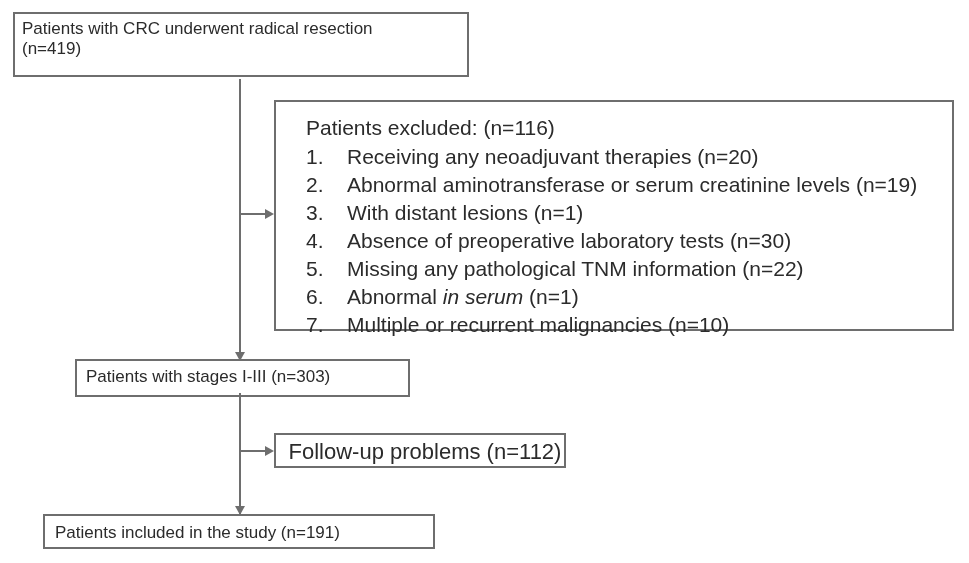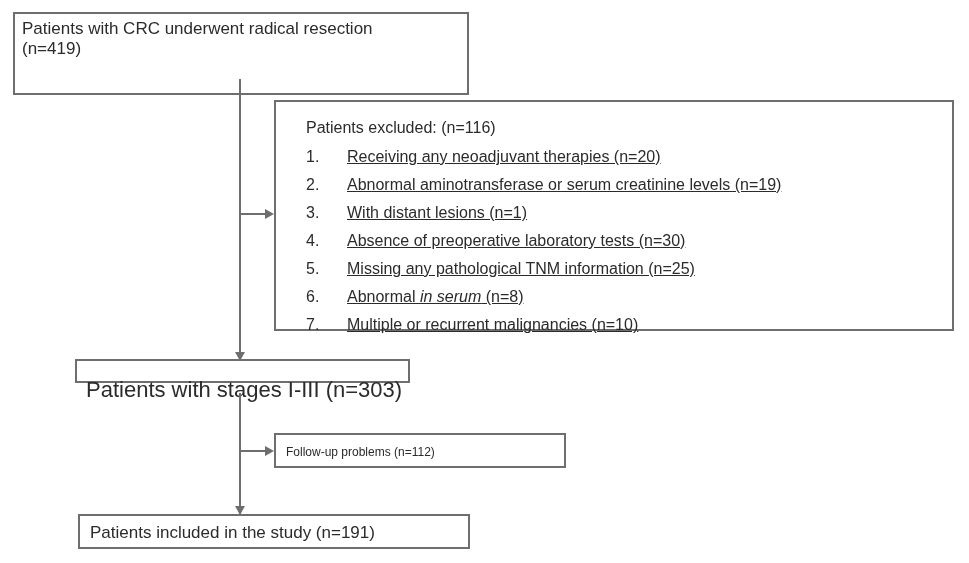--- a/index.html
+++ b/index.html
@@ -26,34 +26,34 @@
   .node-text {
     display: block;
     white-space: pre-line;
   }
 
   
   #box-enrolled {
     left: 13px;
     top: 12px;
     width: 456px;
-    height: 83px;
+    height: 65px;
     padding: 5px 6px 0 7px;
     font-size: 17px;
     line-height: 20px;
   }
 
   
   #box-excluded {
     left: 274px;
     top: 100px;
     width: 680px;
     height: 231px;
     padding: 12px 0 0 30px;
-    font-size: 16px;
+    font-size: 21px;
     line-height: 28px;
   }
   #excluded-heading {
     display: block;
     margin-bottom: 1px;
   }
   #excluded-list {
     list-style: none;
     margin: 0;
     padding: 0;
@@ -62,58 +62,57 @@
     display: flex;
     align-items: baseline;
     height: 28px;
   }
   .li-num {
     width: 41px;
     flex: 0 0 41px;
   }
   .li-text {
     flex: 1 1 auto;
-    text-decoration: underline;
   }
   .li-text i {
     font-style: italic;
   }
 
   
   #box-stages {
     left: 75px;
     top: 359px;
     width: 335px;
-    height: 24px;
-    padding: 17px 0 0 9px;
-    font-size: 22px;
+    height: 38px;
+    padding: 4px 0 0 9px;
+    font-size: 17px;
     line-height: 24px;
   }
 
   
   #box-followup {
     left: 274px;
     top: 433px;
     width: 292px;
     height: 35px;
     padding: 5px 0 0 10px;
-    font-size: 12px;
+    font-size: 22px;
     line-height: 24px;
+    text-align: center;
   }
 
   
   #box-included {
     left: 43px;
     top: 514px;
     width: 392px;
     height: 35px;
     padding: 5px 0 4px 10px;
     font-size: 17px;
     line-height: 24px;
-    margin-left: 35px;
   }
 
   
   .conn {
     position: absolute;
     background: #6e6e6e;
   }
   .conn-v { width: 2px; }
   .conn-h { height: 2px; }
 
@@ -171,25 +170,25 @@
       <li>
         <span class="li-num">3.</span>
         <span class="li-text">With distant lesions (n=1)</span>
       </li>
       <li>
         <span class="li-num">4.</span>
         <span class="li-text">Absence of preoperative laboratory tests (n=30)</span>
       </li>
       <li>
         <span class="li-num">5.</span>
-        <span class="li-text">Missing any pathological TNM information (n=25)</span>
+        <span class="li-text">Missing any pathological TNM information (n=22)</span>
       </li>
       <li>
         <span class="li-num">6.</span>
-        <span class="li-text"><span>Abnormal </span><i>in serum</i><span> (n=8)</span></span>
+        <span class="li-text"><span>Abnormal </span><i>in serum</i><span> (n=1)</span></span>
       </li>
       <li>
         <span class="li-num">7.</span>
         <span class="li-text">Multiple or recurrent malignancies (n=10)</span>
       </li>
     </ol>
   </div>
 
   <div class="node" id="box-stages">
     <span class="node-text">Patients with stages I-III (n=303)</span>

